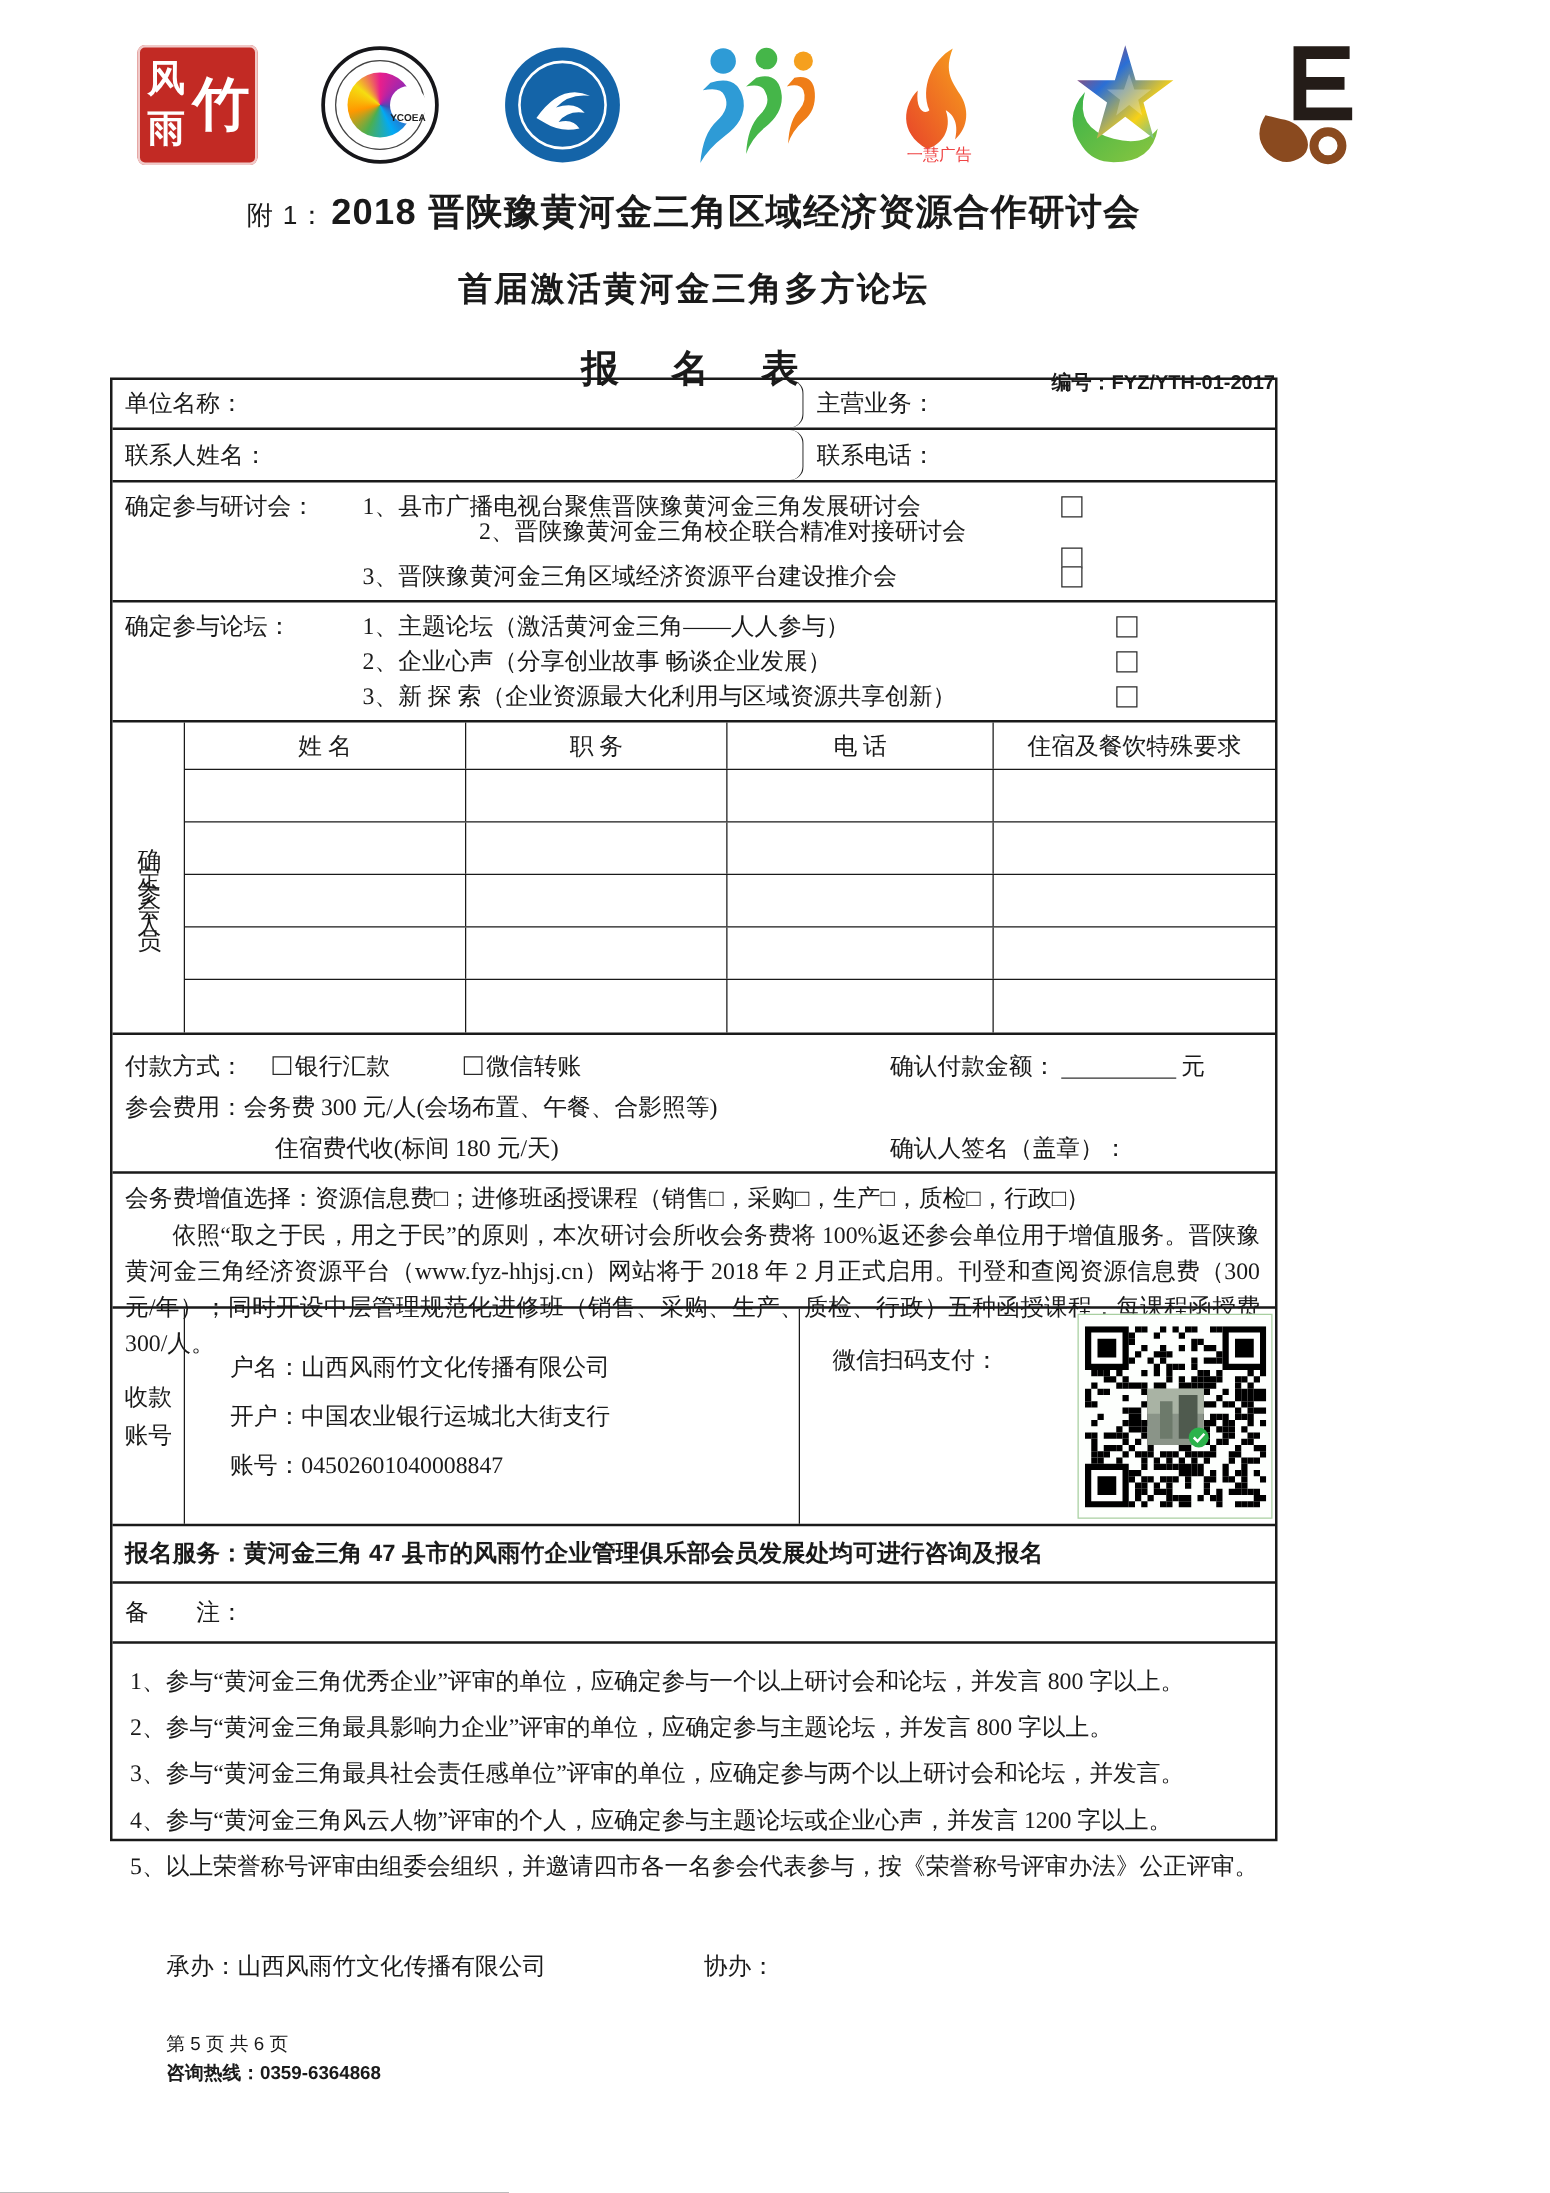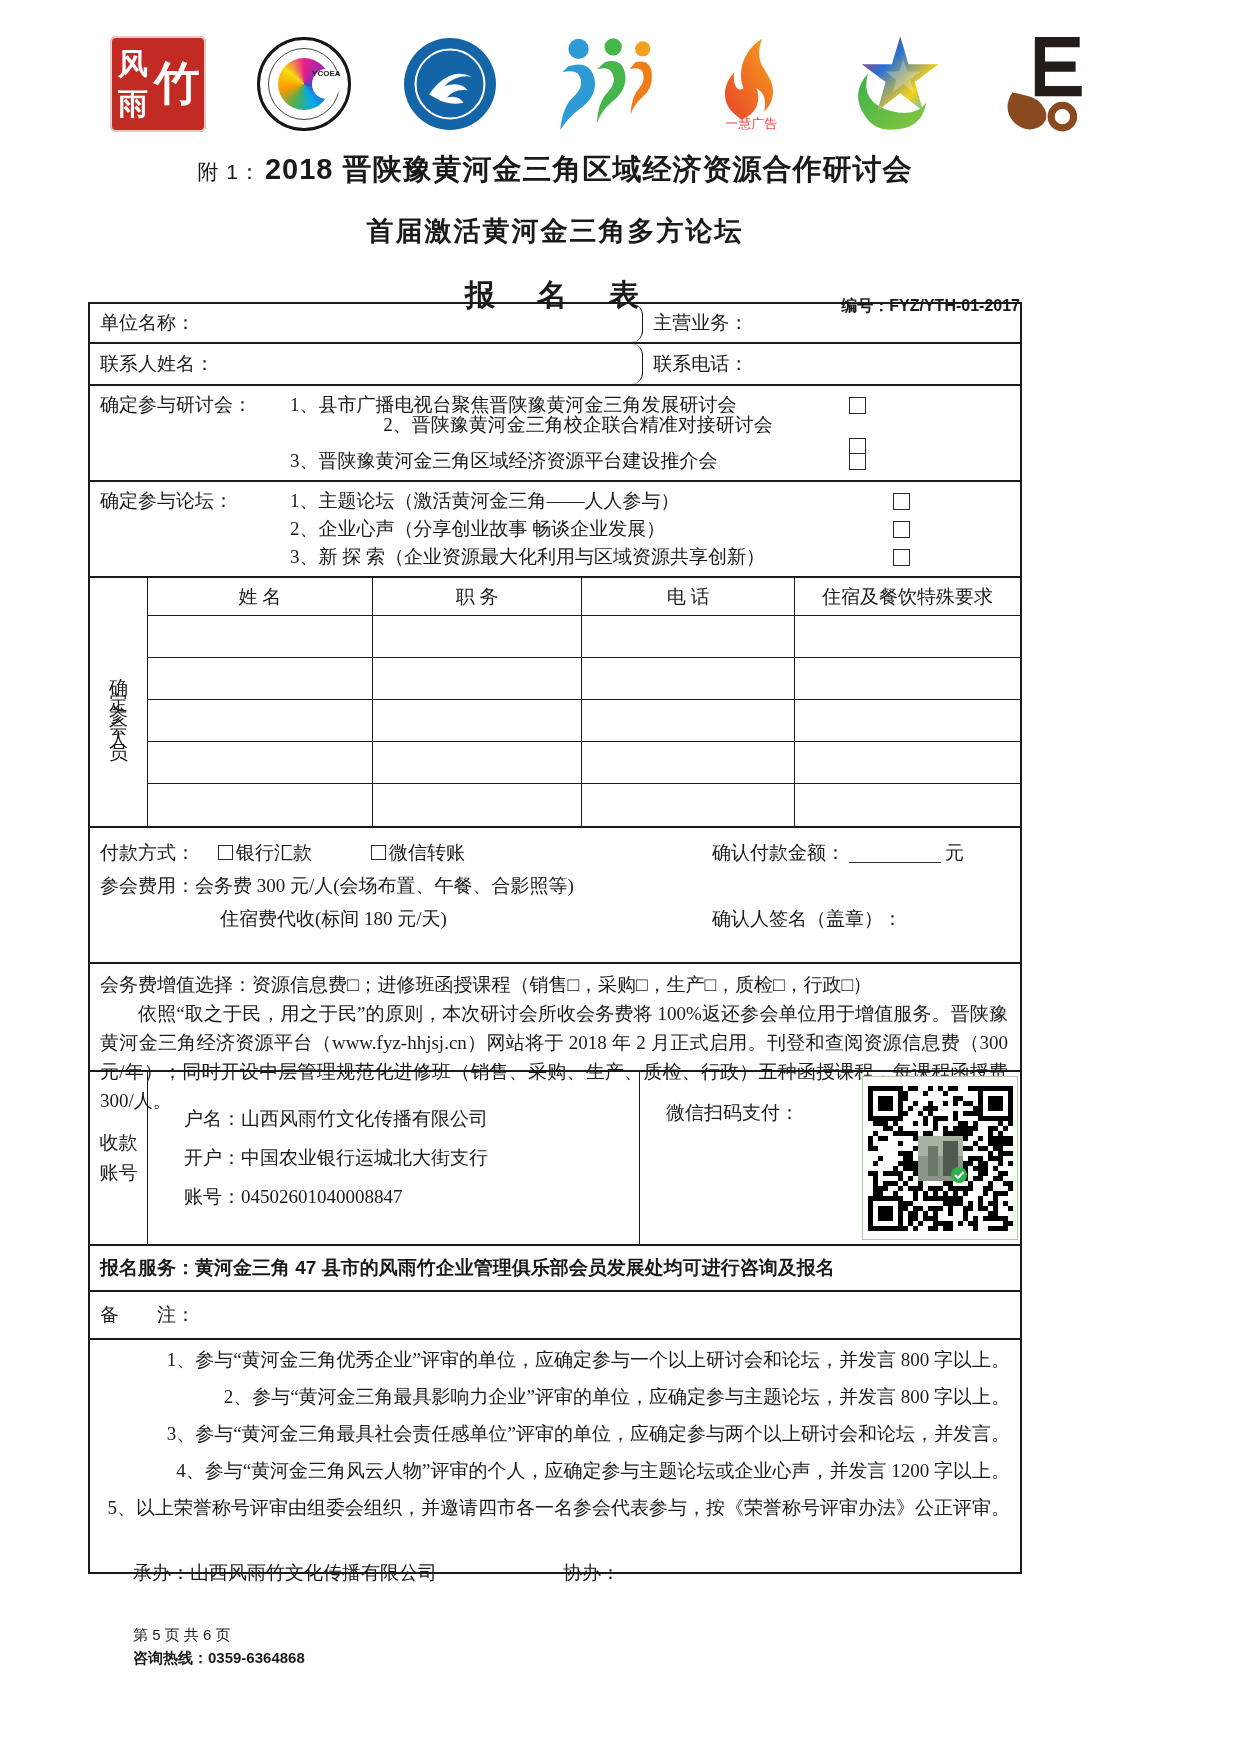--- a/index.html
+++ b/index.html
@@ -20,21 +20,21 @@
   .seal span { color:#fff; font-weight:bold; font-size:30px; line-height:1; font-family:"Liberation Serif",serif; }
   .seal .big { font-size:46px; }
   .badge { width:94px; height:94px; border-radius:50%; border:3px solid #16161a;
     display:flex; align-items:center; justify-content:center; position:relative; background:#fff; }
   .badge .ring { width:72px; height:72px; border-radius:50%; border:1px solid #444;
     display:flex; align-items:center; justify-content:center; }
   .badge .knot { width:52px; height:52px; border-radius:50%;
     background:conic-gradient(#e91e8c,#9c27b0,#3f51b5,#03a9f4,#4caf50,#ff9800,#f5dd11,#e91e8c);
     display:flex; align-items:center; justify-content:center; }
   .badge .knot-center { width:30px; height:30px; border-radius:50%; background:#fff;
-    display:flex; align-items:flex-start; justify-content:center;margin-left:44px; }
+    display:flex; align-items:flex-end; justify-content:center;margin-left:44px; }
   .badge .knot-center span { font-size:8px; font-weight:bold; font-family:"Liberation Sans",sans-serif; color:#222; }
   .flame-caption { font-size:13px; color:#ef4444; margin-top:-6px; font-family:"Liberation Sans",sans-serif; }
   
   .titles { position:absolute; top:150px; left:88px; width:934px; text-align:center;
     font-family:"Liberation Sans","DejaVu Sans",sans-serif; }
   .title1 { font-size:29px; font-weight:bold; letter-spacing:1px; }
   .title1 .att { font-size:21px; font-weight:normal; margin-right:4px; }
   .title2 { font-size:27px; font-weight:bold; margin-top:23px; letter-spacing:2px; }
   .form-title-row { position:relative; margin-top:26px; height:44px; }
   .form-title { font-size:30px; font-weight:bold; letter-spacing:6px; }
@@ -63,21 +63,21 @@
   .pside { width:58px; border-right:1.6px solid #1a1a1a; display:flex; align-items:center; justify-content:center; }
   .pside span { writing-mode:vertical-lr; text-orientation:upright; letter-spacing:13px; font-size:19px; }
   .pmain { flex:1; display:flex; flex-direction:column; }
   .prow { display:flex; height:42px; border-bottom:1.4px solid #1a1a1a; }
   .prow.phead { height:38px; }
   .prow:last-child { border-bottom:none; }
   .pcell { border-right:1.4px solid #1a1a1a; display:flex; align-items:center; justify-content:center; }
   .pcell:last-child { border-right:none; }
   .pc1 { width:25.8%; } .pc2 { width:24.0%; } .pc3 { width:24.4%; } .pc4 { flex:1; }
   
-  .payrow { height:136px; padding:8px 10px 0 10px; }
+  .payrow { height:111px; padding:8px 10px 0 10px; }
   .pay-line { display:flex; align-items:center; height:33px; }
   .pay-left { display:flex; align-items:center; width:612px; }
   .gap1 { display:inline-block; width:22px; } .gap2 { display:inline-block; width:58px; }
   .blank { display:inline-block; width:92px; border-bottom:1.6px solid #333; height:1.1em; margin:0 4px; }
   .indent120 { display:inline-block; width:120px; }
   
   .valrow { height:108px; padding:6px 12px 0 10px; line-height:29px; text-align:justify; }
   .valrow .vpara { text-indent:2em; }
   
   .accrow { display:flex; height:174px; }
@@ -86,21 +86,21 @@
   .acc-details { width:492px; border-right:1.4px solid #1a1a1a; display:flex; flex-direction:column;
     justify-content:center; padding-left:36px; gap:13px; }
   .acc-wechat { flex:1; display:flex; align-items:flex-start; position:relative; }
   .wechat-label { margin:28px 0 0 26px; }
   .qrbox { position:absolute; right:2px; top:4px; width:156px; height:164px;
     border:1px solid #a8cfa0; background:#fdfffd; display:flex; align-items:center; justify-content:center; }
   
   .service { height:46px; display:flex; align-items:center; padding-left:10px;
     font-family:"Liberation Sans","DejaVu Sans",sans-serif; font-weight:bold; font-size:19px; }
   .remark { height:48px; display:flex; align-items:center; padding-left:10px; }
-  .notes { padding:1px 10px 0 14px; height:232px;text-align:right; }
+  .notes { padding:12px 10px 0 14px; height:156px; }
   .note-line { height:37px; line-height:37px; white-space:nowrap; }
   
   .footer { position:absolute; left:88px; top:1560px; width:934px; font-size:19px; }
   .foot-org { display:flex; padding-left:45px; }
   .foot-org .org { width:430px; }
   .pageinfo { margin-top:40px; padding-left:45px; font-size:15px;
     font-family:"Liberation Sans","DejaVu Sans",sans-serif; }
   .hotline { margin-top:4px; padding-left:45px; font-size:15px; font-weight:bold;
     font-family:"Liberation Sans","DejaVu Sans",sans-serif; }
 </style>

